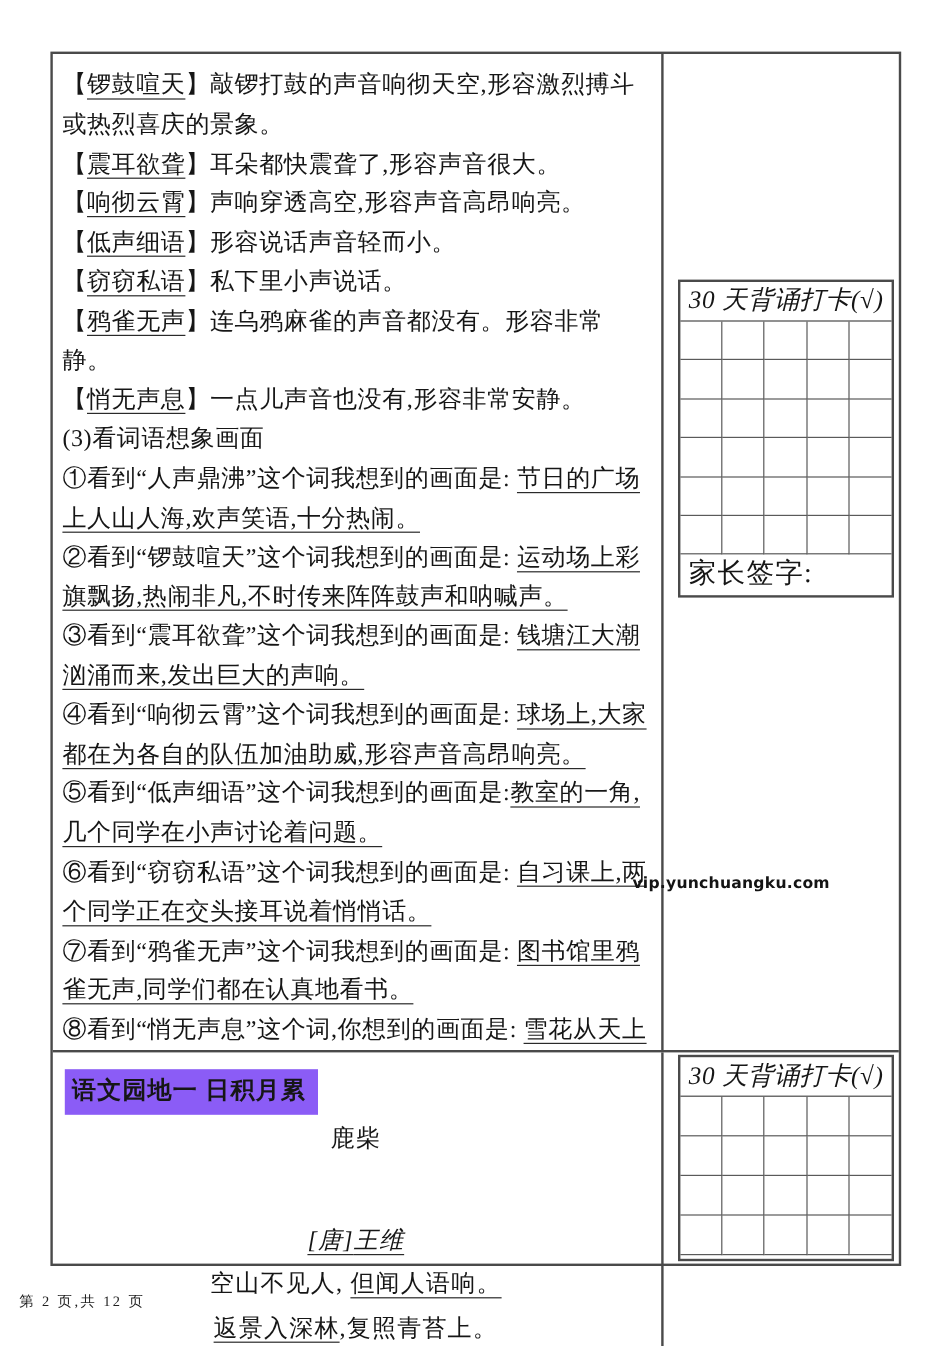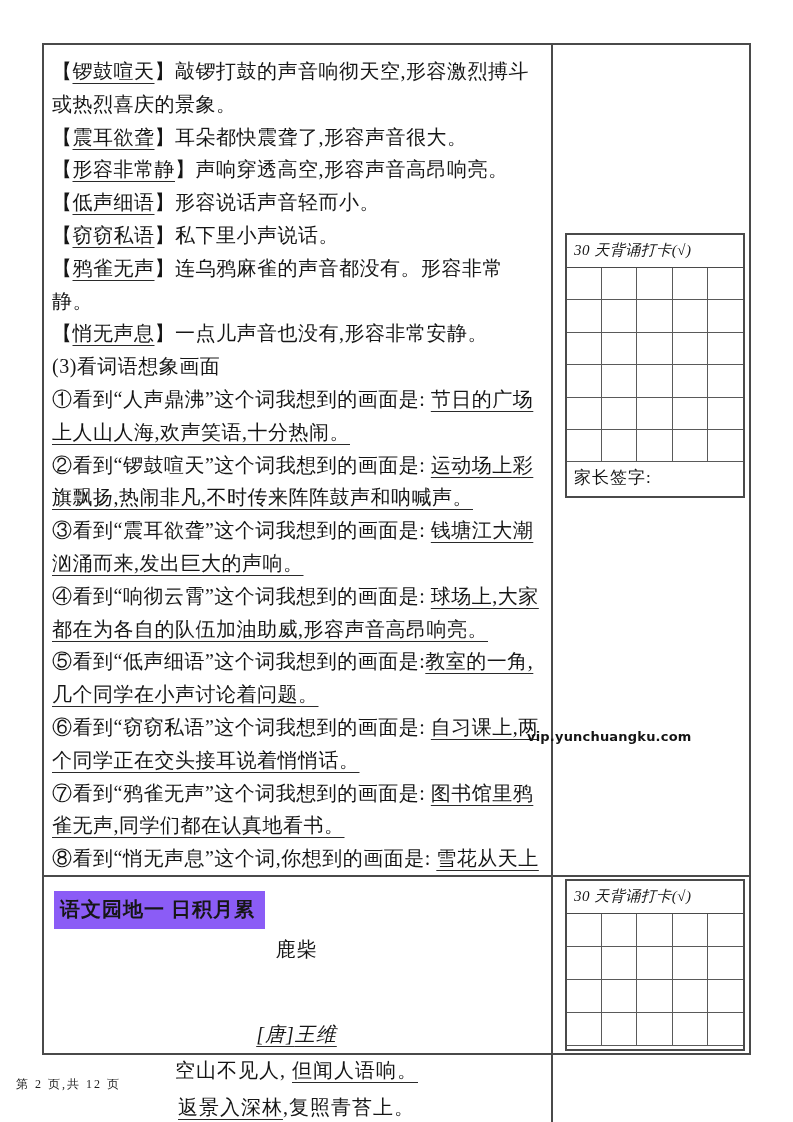--- a/index.html
+++ b/index.html
@@ -41,33 +41,33 @@
   .poem { font-size:20px; line-height:36.5px; letter-spacing:1px; text-align:center; }
   .poem-author { font-style:italic;margin-top:48px; }
   
   .punch-card {
     position:absolute; left:12px; width:180px;
     border:2px solid #4a4a4a; background:#fff;
   }
   .pc-title {
     height:33px; line-height:31px; padding-left:7px;
     border-bottom:1.6px solid #4a4a4a;
-    font-size:15px; letter-spacing:0.5px; font-style:italic; color:#161616;
+    font-size:21px; letter-spacing:0.5px; font-style:italic; color:#161616;
     white-space:nowrap; overflow:hidden;
   }
   .pc-grid { display:grid; width:100%; }
   .pc-cell {
     height:var(--ch,32.4px);
     border-right:1.4px solid #5a5a5a;
     border-bottom:1.4px solid #5a5a5a;
   }
   .pc-cell:nth-child(5n) { border-right:none; }
   .pc-sign {
     height:34px; line-height:32px; padding-left:7px;
-    font-size:17px; letter-spacing:1px; color:#161616;
+    font-size:23px; letter-spacing:1px; color:#161616;
   }
   .card-0 { top:188px; --ch:32.4px; }
   .card-1 { top:2px; --ch:33.1px; padding-bottom:3px; }
   
   .watermark {
     position:absolute; left:527px; top:729px; z-index:5;
     font-family:"DejaVu Sans","Liberation Sans",sans-serif;
     font-weight:600; font-size:13px; letter-spacing:0.2px; color:#141414;
     white-space:nowrap;
   }
@@ -79,21 +79,21 @@
 </head>
 <body>
 
 <div class="doc-table">
 
   <div class="row row-vocab">
     <div class="cell-main">
       <div id="definitions">
           <p class="line">【<span class="u">锣鼓喧天</span>】敲锣打鼓的声音响彻天空,形容激烈搏斗或热烈喜庆的景象。</p>
           <p class="line">【<span class="u">震耳欲聋</span>】耳朵都快震聋了,形容声音很大。</p>
-          <p class="line">【<span class="u">形容非常静</span>】声响穿透高空,形容声音高昂响亮。</p>
+          <p class="line">【<span class="u">响彻云霄</span>】声响穿透高空,形容声音高昂响亮。</p>
           <p class="line">【<span class="u">低声细语</span>】形容说话声音轻而小。</p>
           <p class="line">【<span class="u">窃窃私语</span>】私下里小声说话。</p>
           <p class="line">【<span class="u">鸦雀无声</span>】连乌鸦麻雀的声音都没有。形容非常静。</p>
           <p class="line">【<span class="u">悄无声息</span>】一点儿声音也没有,形容非常安静。</p>
         </div>
       <p class="line">(3)看词语想象画面</p>
       <div id="exercise-items">
           <p class="line">①看到“人声鼎沸”这个词我想到的画面是: <span class="u">节日的广场上人山人海,欢声笑语,十分热闹。</span></p>
           <p class="line">②看到“锣鼓喧天”这个词我想到的画面是: <span class="u">运动场上彩旗飘扬,热闹非凡,不时传来阵阵鼓声和呐喊声。</span></p>
           <p class="line">③看到“震耳欲聋”这个词我想到的画面是: <span class="u">钱塘江大潮汹涌而来,发出巨大的声响。</span></p>

